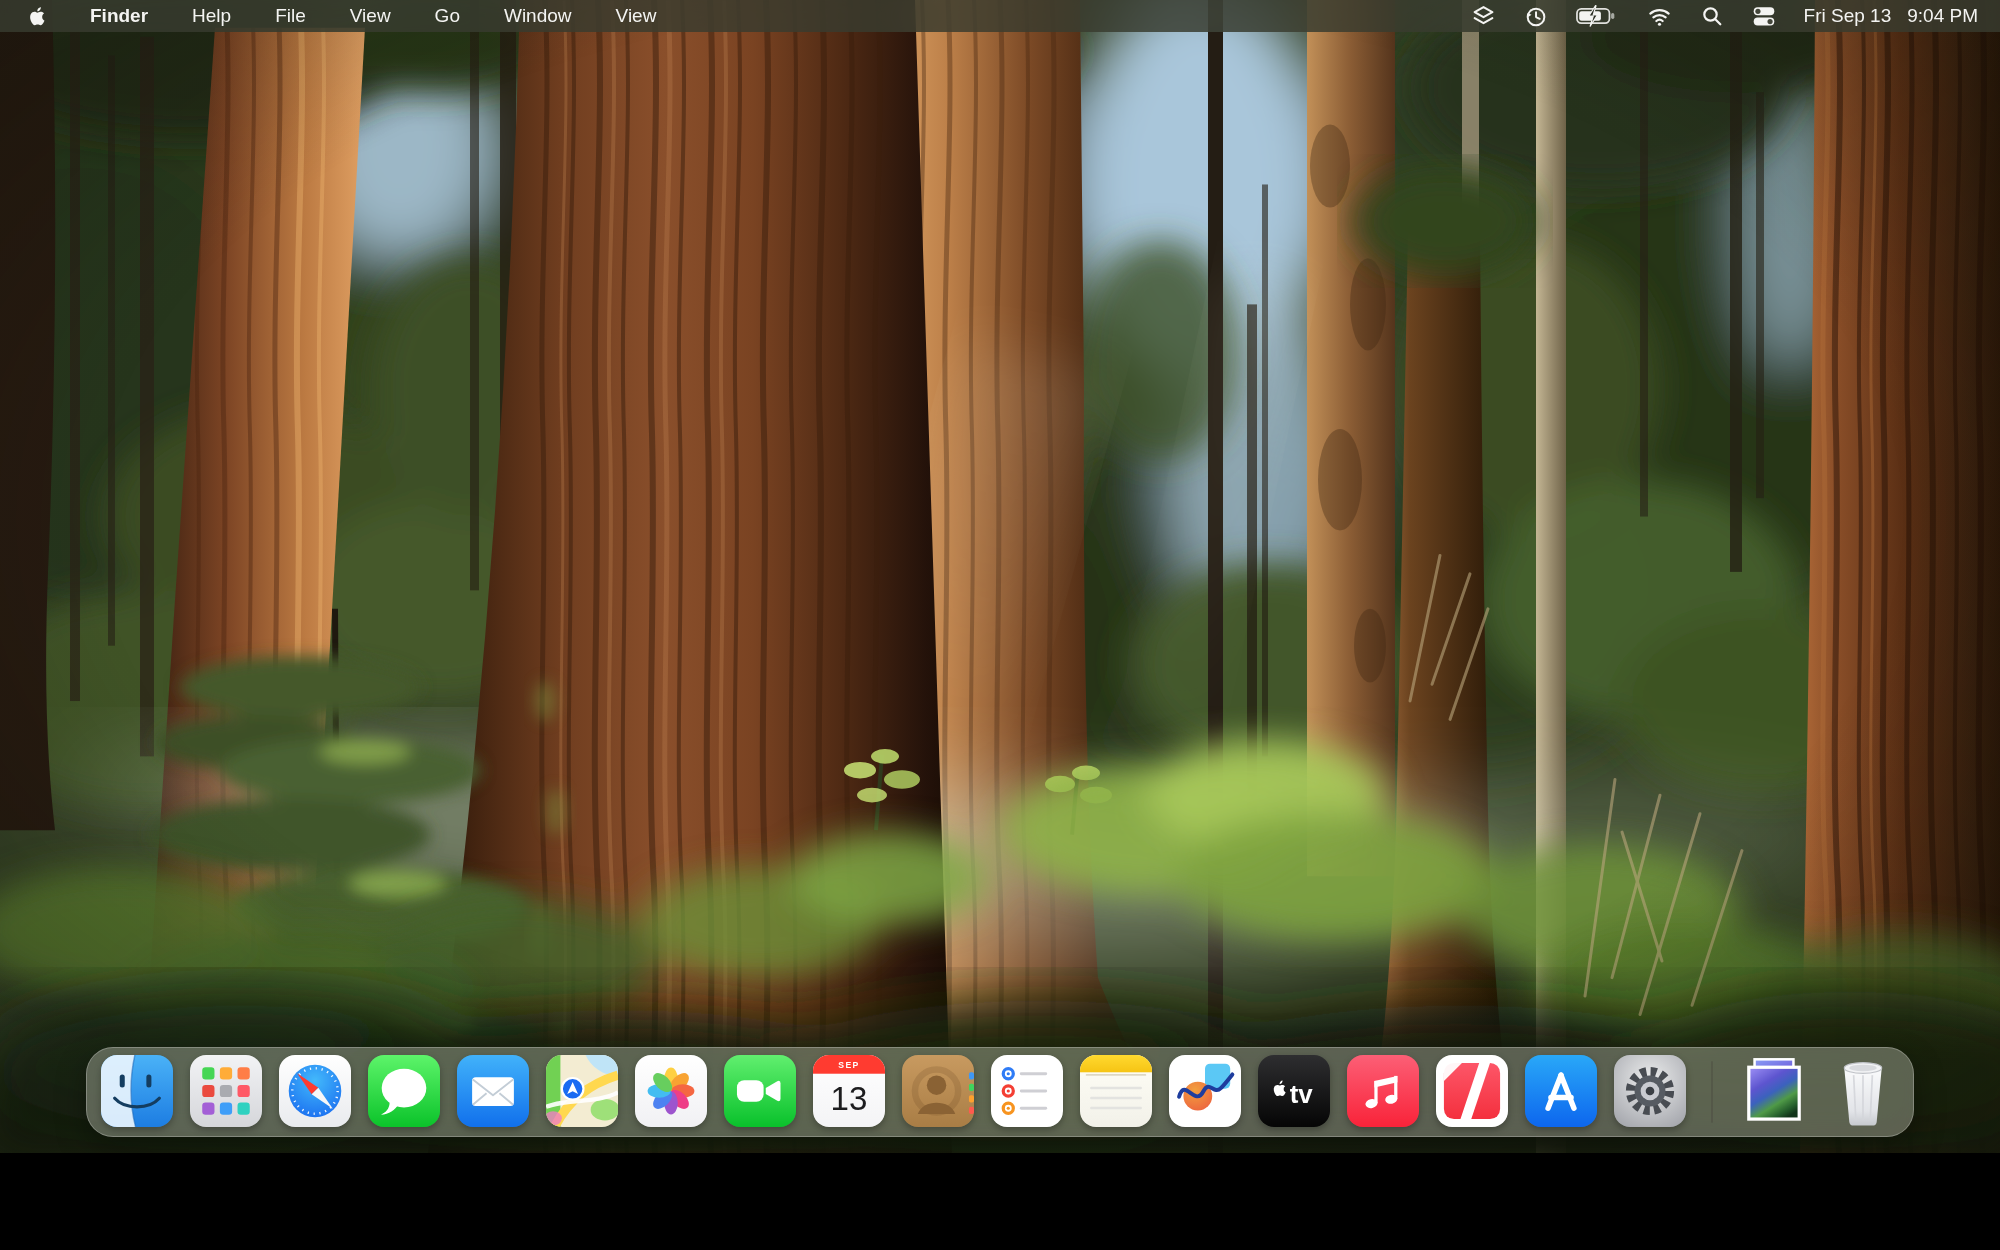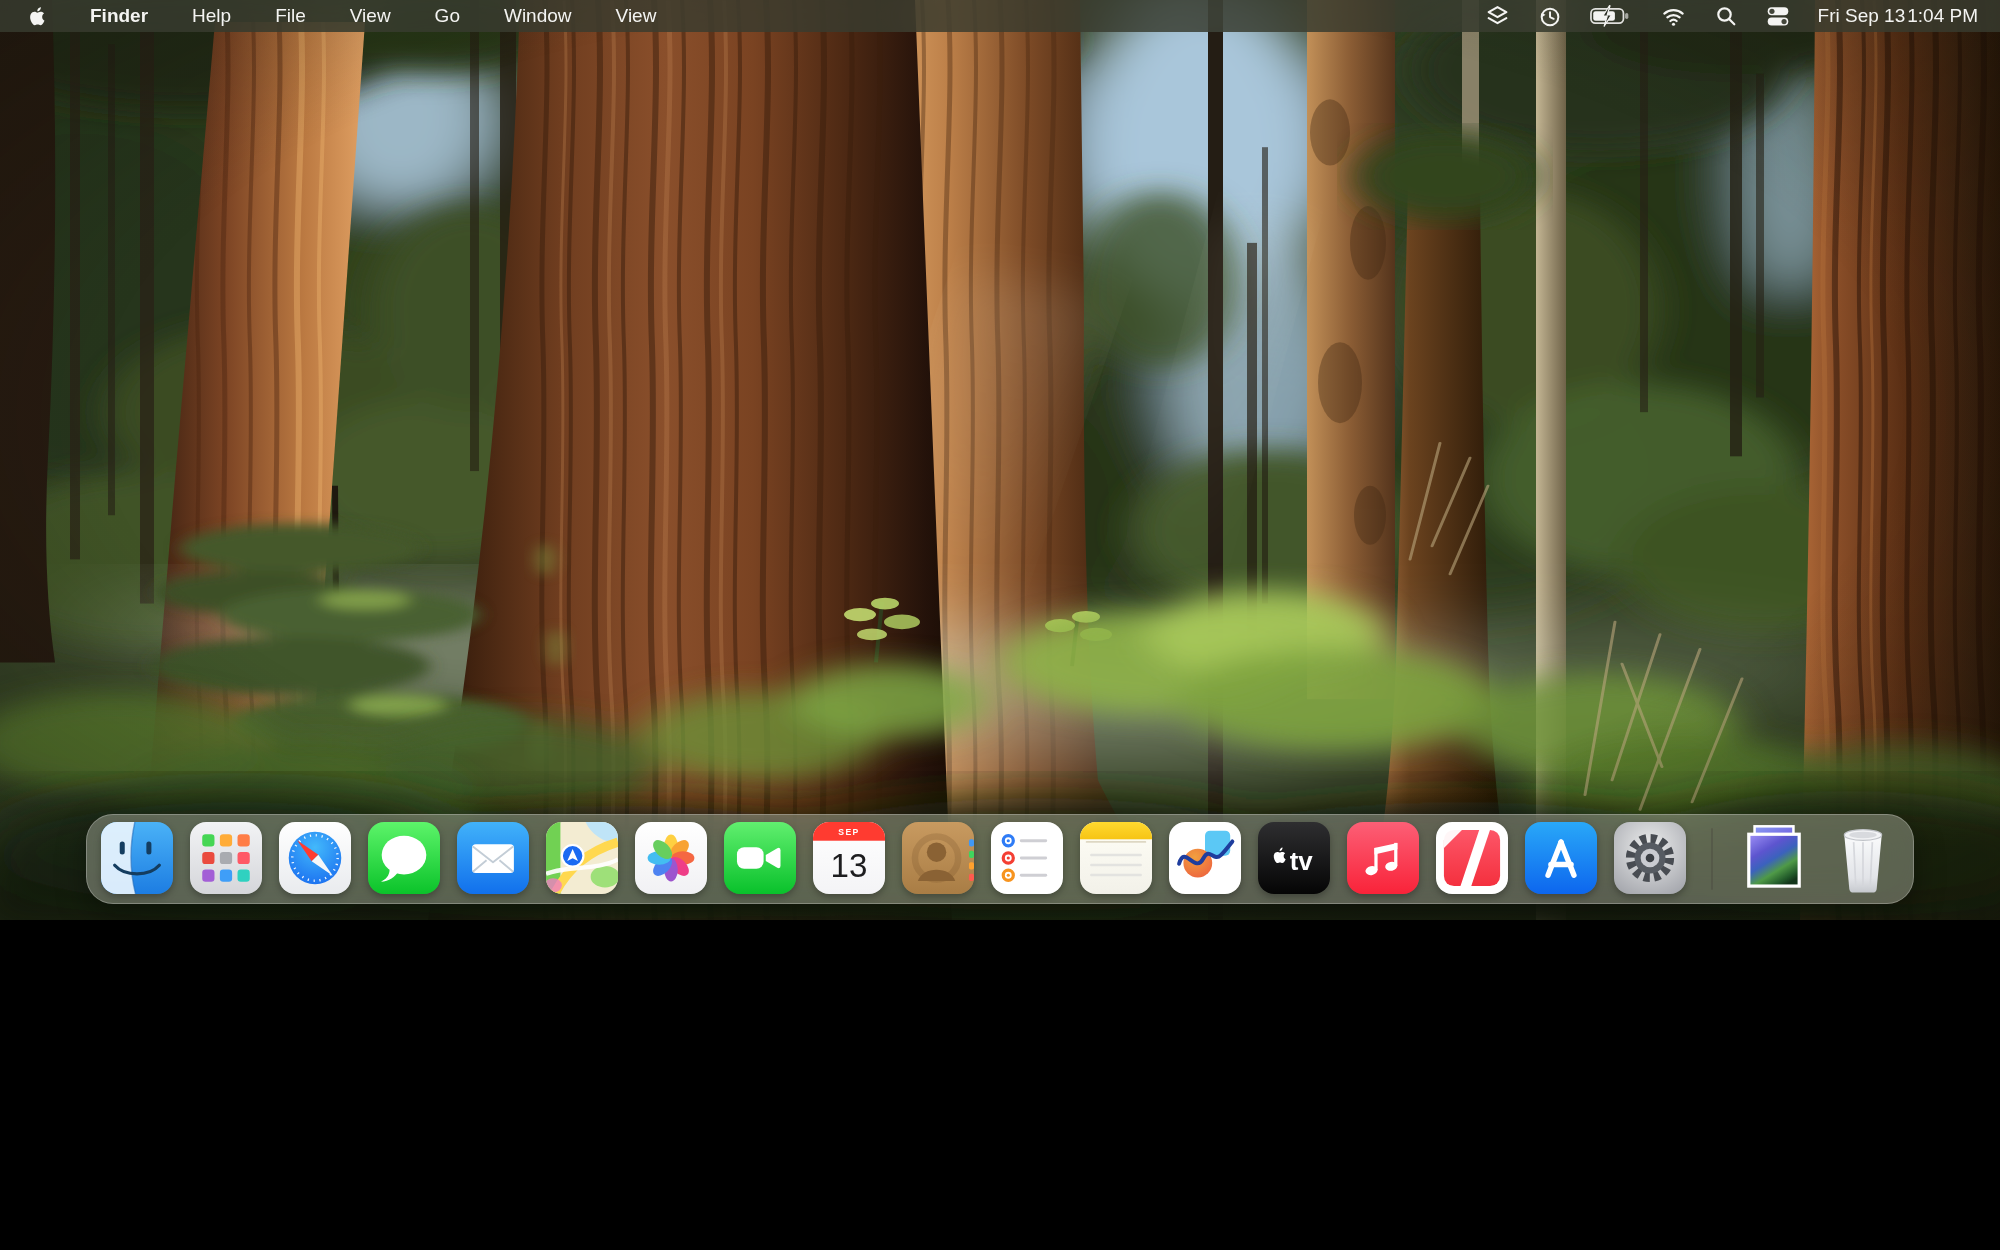--- a/index.html
+++ b/index.html
@@ -1,32 +1,32 @@
 <!DOCTYPE html>
 <html><head>
 <meta charset="utf-8">
 <style>
   html,body{margin:0;padding:0;background:#000;}
-  .screen{position:relative;width:2000px;height:920px;overflow:hidden;
+  .screen{position:relative;width:2000px;height:1153px;overflow:hidden;
           font-family:"Liberation Sans",sans-serif;}
   .wallpaper{position:absolute;inset:0;width:100%;height:100%;display:block;}
 
   
   .menubar{position:absolute;top:0;left:0;right:0;height:32px;z-index:10;
     display:flex;align-items:center;padding:0 22px 0 26px;box-sizing:border-box;
     background:rgba(56,60,48,.82);
     backdrop-filter:blur(26px) saturate(1.2);-webkit-backdrop-filter:blur(26px) saturate(1.2);
     color:#f4f4f2;font-size:19px;font-weight:500;}
   .menubar .left{display:flex;align-items:center;gap:44px;}
   .menu-item{white-space:nowrap;cursor:default;line-height:32px;}
   .menu-item.bold{font-weight:700;}
   .menubar .right{margin-left:auto;display:flex;align-items:center;gap:27px;}
   .sicon{display:flex;align-items:center;justify-content:center;height:32px;}
   .sicon svg{display:block;}
-  .clock{display:flex;gap:2px;white-space:nowrap;font-weight:500;}
+  .clock{display:flex;gap:16px;white-space:nowrap;font-weight:500;}
 
   
   .dock-wrap{position:absolute;left:0;right:0;bottom:16px;z-index:10;
     display:flex;justify-content:center;text-align:center;}
   .dock{display:flex;align-items:flex-end;gap:17px;height:90px;
     padding:9px 14px;box-sizing:border-box;border-radius:27px;
     background:rgba(190,192,182,.42);
     border:1px solid rgba(255,255,255,.25);
     backdrop-filter:blur(24px) saturate(1.25);-webkit-backdrop-filter:blur(24px) saturate(1.25);
     box-shadow:0 12px 30px rgba(0,0,0,.35);}
@@ -397,21 +397,21 @@
       <span class="sicon">
         <svg width="26" height="26" viewBox="0 0 24 24">
           <rect x="2.5" y="4" width="19" height="7.4" rx="3.7" fill="#f4f4f2"></rect>
           <circle cx="6.4" cy="7.7" r="2.4" fill="#43463a"></circle>
           <rect x="2.5" y="13.4" width="19" height="7.4" rx="3.7" fill="#f4f4f2"></rect>
           <circle cx="17.6" cy="17.1" r="2.4" fill="#43463a"></circle>
         </svg>
       </span>
       <span class="clock">
         <span>Fri Sep 13</span>
-        <span>1:04 PM</span>
+        <span>9:04 PM</span>
       </span>
     </div>
   </div>
 
   <div class="dock-wrap">
     <div class="dock">
 
       <div class="tile">
         <svg viewBox="0 0 100 100">
           <defs>

